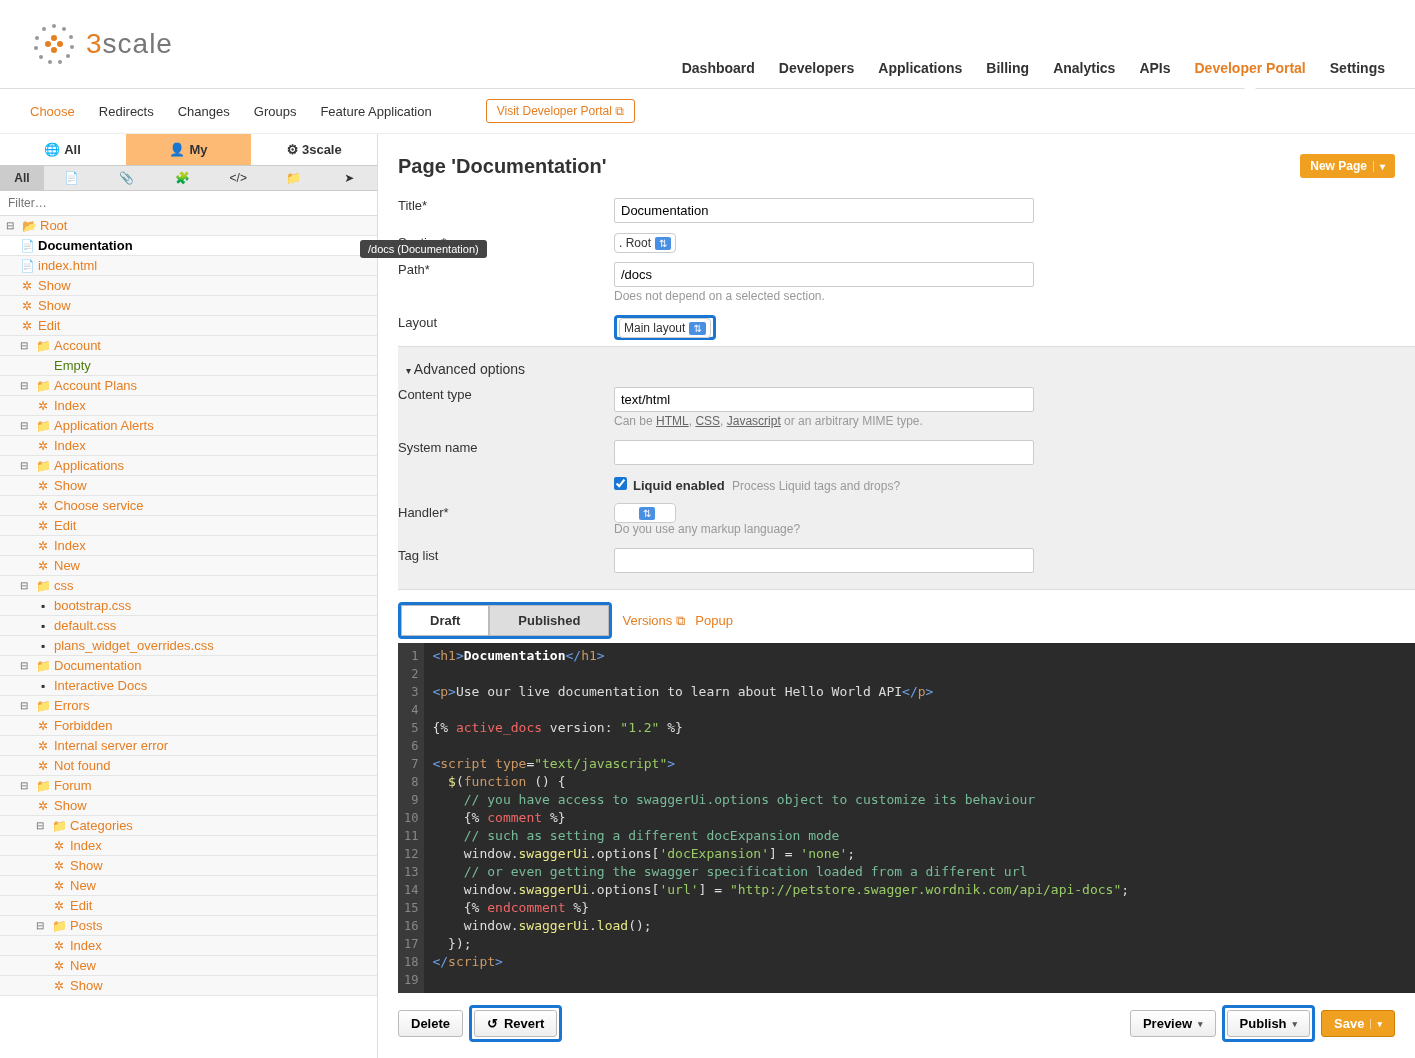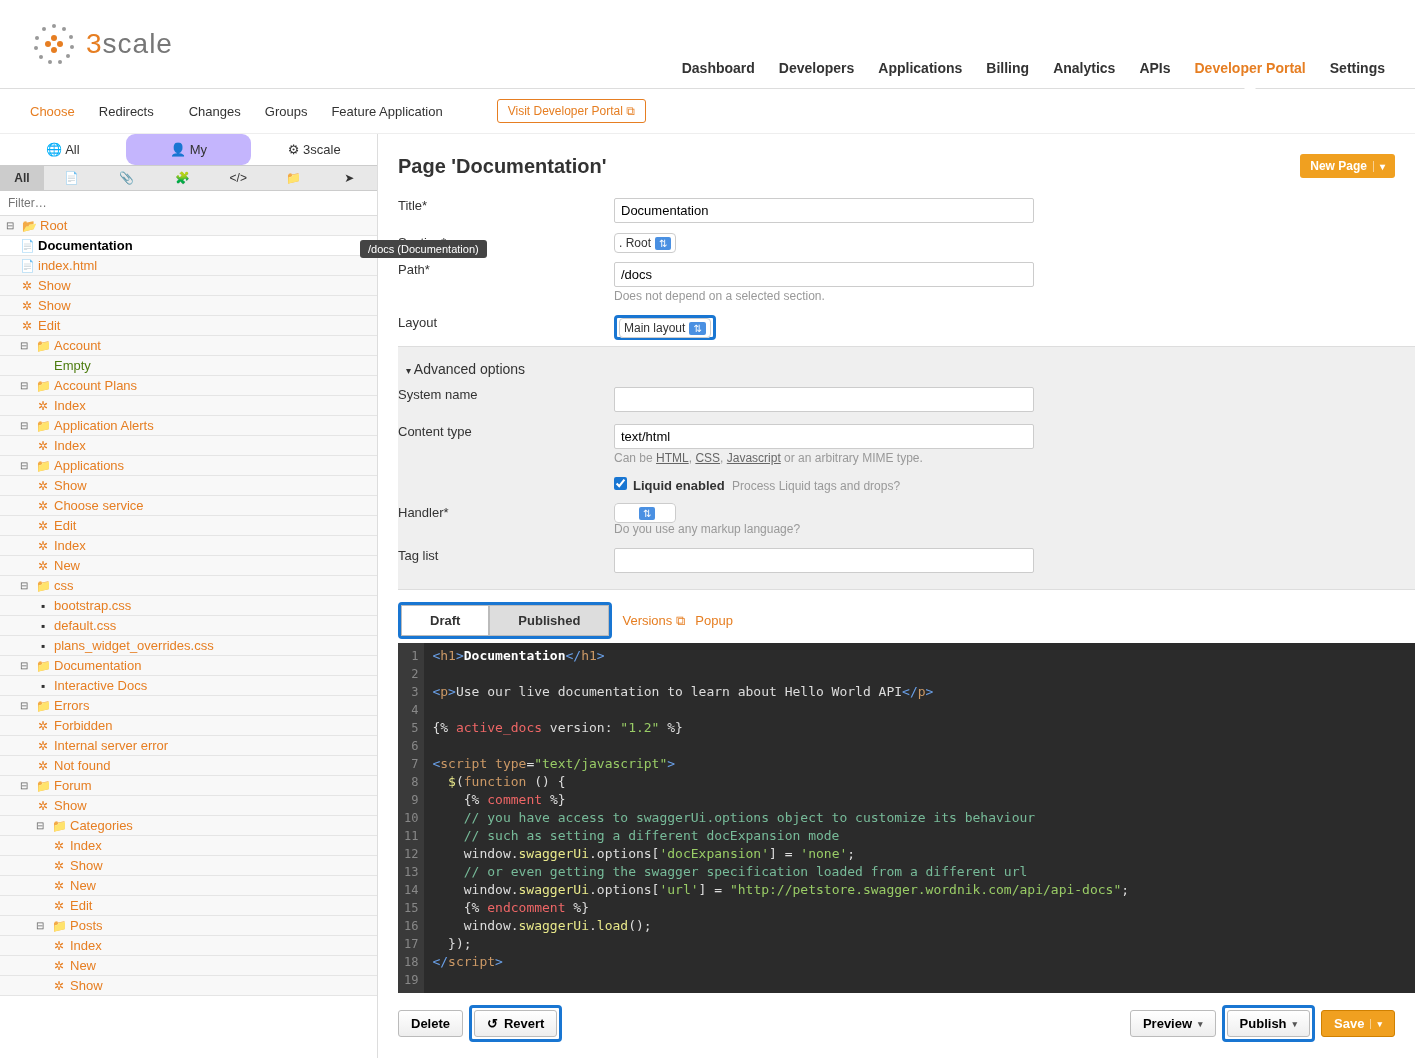--- a/index.html
+++ b/index.html
@@ -23,22 +23,22 @@
 .subnav-item.active { color: #e67e22; }
 .visit-btn { border: 1px solid #e67e22; color: #e67e22; padding: 4px 10px; border-radius: 3px; font-size: 12px; margin-left: 6px; }
 
 
 .main { display: flex; }
 .sidebar { width: 378px; background: #fff; border-right: 1px solid #ddd; flex-shrink: 0; }
 .content { flex: 1; padding: 20px 0 20px 20px; }
 
 
 .side-tabs { display: flex; border-bottom: 1px solid #ccc; }
-.side-tab { flex: 1; text-align: center; padding: 8px 0; font-weight: 400; color: #333; background: #fff; cursor: pointer; }
-.side-tab.mid { background: #c4b5fd; border-radius: 9px; }
+.side-tab { flex: 1; text-align: center; padding: 8px 0; font-weight: 700; color: #333; background: #fff; cursor: pointer; }
+.side-tab.mid { background: #fdba74; }
 .icon-tabs { display: flex; border-bottom: 1px solid #ccc; background: #e8e8e8; }
 .icon-tab { flex: 1; text-align: center; padding: 5px 0; font-size: 12px; color: #333; cursor: pointer; }
 .icon-tab.first { background: #ccc; font-weight: 600; padding: 5px 8px; flex: 0 0 auto; width: 44px; }
 .filter-input { width: 100%; border: none; border-bottom: 1px solid #ddd; padding: 5px 8px; font-size: 12px; color: #999; outline: none; }
 
 
 .tree { font-size: 13px; }
 .tree-row { display: flex; align-items: center; padding: 2px 6px; gap: 4px; border-bottom: 1px solid #e5e5e5; background: #f8f8f8; white-space: nowrap; cursor: pointer; }
 .tree-row.selected { background: #fff; font-weight: 600; color: #333; }
 .tree-row .lbl { color: #e67e22; }
@@ -132,21 +132,21 @@
       <a class="topnav-item">Applications</a>
       <a class="topnav-item">Billing</a>
       <a class="topnav-item">Analytics</a>
       <a class="topnav-item">APIs</a>
       <a class="topnav-item active">Developer Portal</a>
       <a class="topnav-item">Settings</a>
     </div>
 </div>
 
 <div class="subnav">
-  <span id="subnav-items"><a class="subnav-item active" style="margin-right: 24px;">Choose</a><a class="subnav-item" style="margin-right: 35px; text-align: right;">Redirects</a><a class="subnav-item" style="margin-right: 24px;">Changes</a><a class="subnav-item" style="margin-right: 24px;">Groups</a><a class="subnav-item" style="margin-right: 24px;">Feature Application</a></span>
+  <span id="subnav-items"><a class="subnav-item active" style="margin-right: 24px;">Choose</a><a class="subnav-item" style="margin-right: 24px; text-align: right;">Redirects</a><a class="subnav-item" style="margin-right: 24px;">Changes</a><a class="subnav-item" style="margin-right: 24px;">Groups</a><a class="subnav-item" style="margin-right: 24px;">Feature Application</a></span>
   <span class="visit-btn"><span>Visit Developer Portal</span> <span>⧉</span></span>
 </div>
 
 <div class="main">
   <div class="sidebar">
     <div class="side-tabs">
       <div class="side-tab"><span>🌐</span> <span>All</span></div>
       <div class="side-tab mid"><span>👤</span> <span>My</span></div>
       <div class="side-tab"><span>⚙</span> <span>3scale</span></div>
     </div>
@@ -359,27 +359,27 @@
 
     <div class="form-row">
         <div class="form-label">Layout</div>
         <div class="form-control"><span class="hl-blue"><span class="sel"><span>Main layout</span><span class="selbtn">⇅</span></span></span></div>
       </div>
 
     <div class="adv-section">
       <div class="adv-header">Advanced options</div>
 
       <div class="form-row">
+          <div class="form-label">Content type</div>
+          <div class="form-control"><input class="txt-input" value="text/html" style=""><div class="help"><span>Can be </span><a>HTML</a>, <a>CSS</a>, <a>Javascript</a><span> or an arbitrary MIME type.</span></div></div>
+        </div>
+
+      <div class="form-row">
           <div class="form-label">System name</div>
           <div class="form-control"><input class="txt-input" style=""></div>
-        </div>
-
-      <div class="form-row">
-          <div class="form-label">Content type</div>
-          <div class="form-control"><input class="txt-input" value="text/html" style=""><div class="help"><span>Can be </span><a>HTML</a>, <a>CSS</a>, <a>Javascript</a><span> or an arbitrary MIME type.</span></div></div>
         </div>
 
       <div class="form-row">
           <div class="form-label"></div>
           <div class="form-control"><input type="checkbox" class="chk" checked="" style=""><b>Liquid enabled</b> &nbsp;<span class="help" style="display:inline">Process Liquid tags and drops?</span></div>
         </div>
 
       <div class="form-row">
           <div class="form-label">Handler*</div>
           <div class="form-control"><span class="sel" style="padding:2px 20px 2px 20px"><span class="selbtn">⇅</span></span><div class="help">Do you use any markup language?</div></div>
@@ -424,22 +424,22 @@
         </div>
       <div class="code-lines">
 <div><span class="tag">&lt;<span class="tagname">h1</span>&gt;</span><span class="bold">Documentation</span><span class="tag">&lt;/<span class="tagname">h1</span>&gt;</span></div>
 <div> </div>
 <div><span class="tag">&lt;<span class="tagname">p</span>&gt;</span>Use our live documentation to learn about Hello World API<span class="tag">&lt;/<span class="tagname">p</span>&gt;</span></div>
 <div> </div>
 <div><span class="punc">{%</span> <span class="liq">active_docs</span> version: <span class="str">"1.2"</span> <span class="punc">%}</span></div>
 <div> </div>
 <div><span class="tag">&lt;<span class="tagname">script</span></span> <span class="kw">type</span>=<span class="str">"text/javascript"</span><span class="tag">&gt;</span></div>
 <div>  <span class="fn">$</span>(<span class="kw">function</span> () {</div>
+<div>    <span class="cm">// you have access to swaggerUi.options object to customize its behaviour</span></div>
 <div>    <span class="punc">{%</span> <span class="liq">comment</span> <span class="punc">%}</span></div>
-<div>    <span class="cm">// you have access to swaggerUi.options object to customize its behaviour</span></div>
 <div>    <span class="cm">// such as setting a different docExpansion mode</span></div>
 <div>    window.<span class="fn">swaggerUi</span>.options[<span class="str">'docExpansion'</span>] = <span class="str">'none'</span>;</div>
 <div>    <span class="cm">// or even getting the swagger specification loaded from a different url</span></div>
 <div>    window.<span class="fn">swaggerUi</span>.options[<span class="str">'url'</span>] = <span class="str">"http://petstore.swagger.wordnik.com/api/api-docs"</span>;</div>
 <div>    <span class="punc">{%</span> <span class="liq">endcomment</span> <span class="punc">%}</span></div>
 <div>    window.<span class="fn">swaggerUi</span>.<span class="fn">load</span>();</div>
 <div>  });</div>
 <div><span class="tag">&lt;/<span class="tagname">script</span>&gt;</span></div>
 <div> </div>
       </div>

